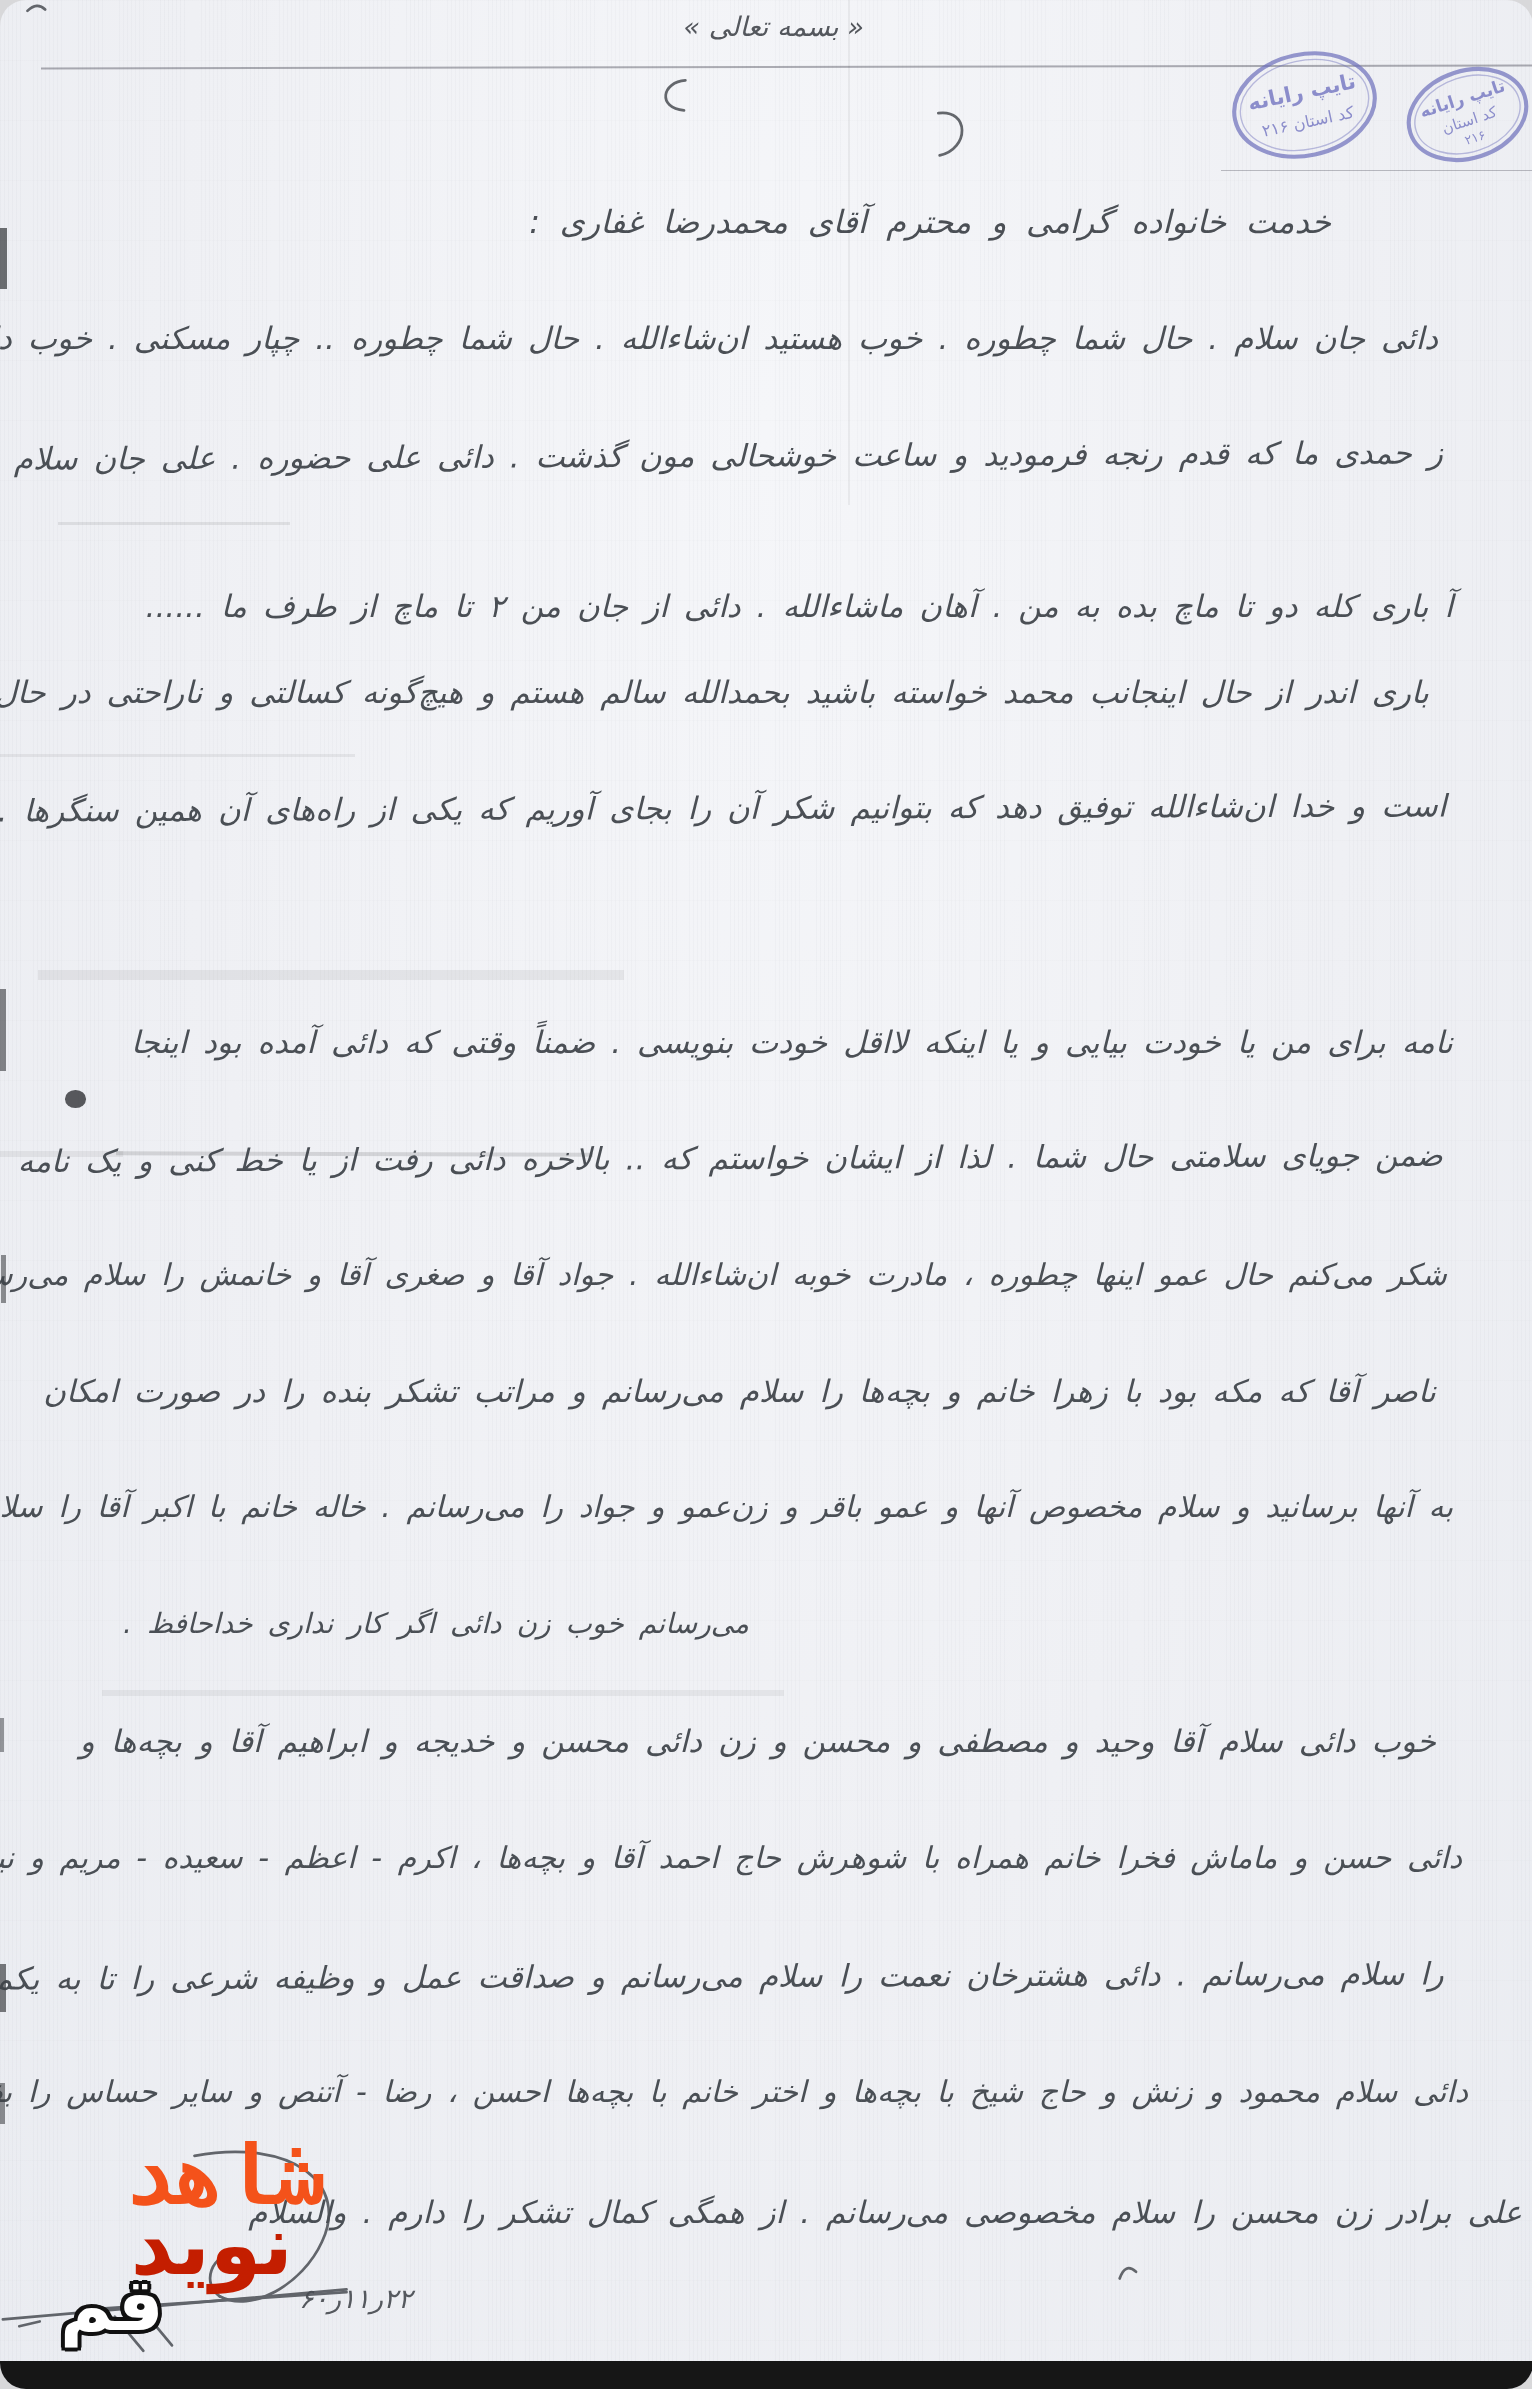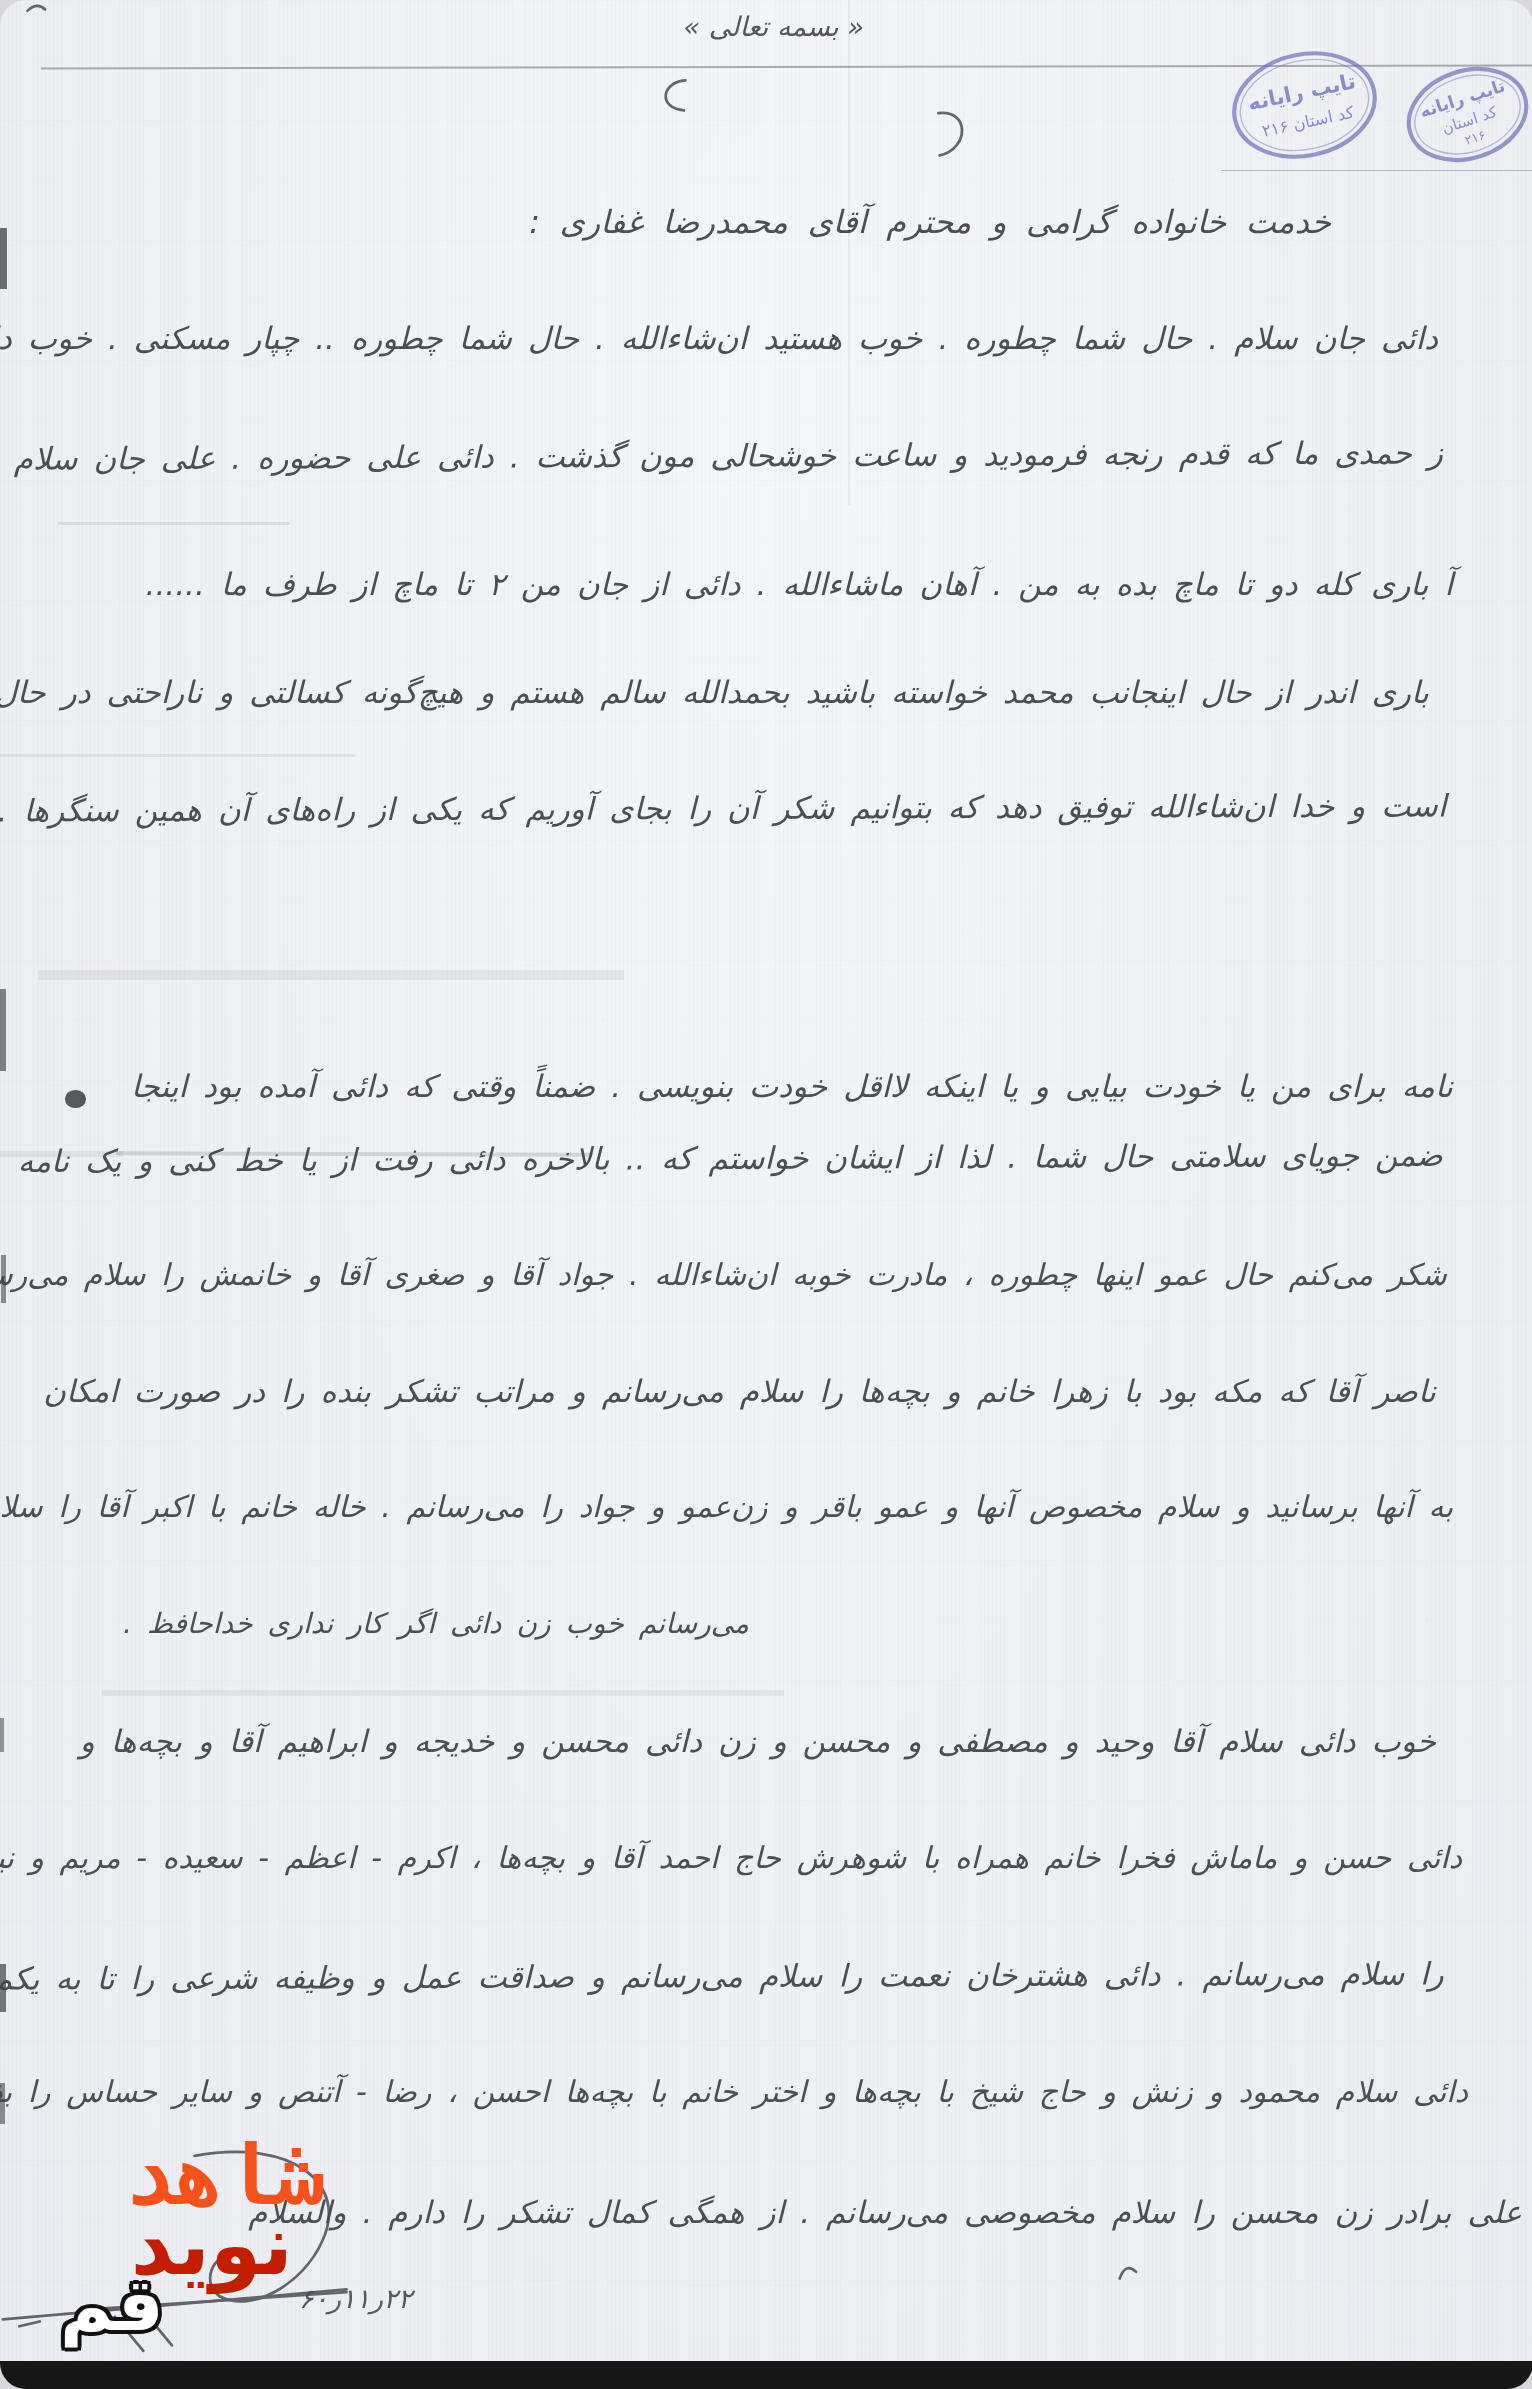--- a/index.html
+++ b/index.html
@@ -91,24 +91,24 @@
       <text x="96" y="68" font-size="25" font-weight="bold">تایپ رایانه</text>
       <text x="96" y="100" font-size="22">کد استان</text>
       <text x="96" y="126" font-size="19">۲۱۶</text>
     </g>
   </svg>
 
   <div class="hw heading" style="top:203px;right:202px;font-style:italic;">خدمت خانواده گرامی و محترم آقای محمدرضا غفاری :</div>
 
   <div class="hw" style="top:320px;right:95px;">دائی جان سلام . حال شما چطوره . خوب هستید ان‌شاءالله . حال شما چطوره .. چپار مسکنی . خوب دائی چطوری با</div>
   <div class="hw" style="top:438px;right:90px;transform:rotate(-.25deg);">ز حمدی ما که قدم رنجه فرمودید و ساعت خوشحالی مون گذشت . دائی علی حضوره . علی جان سلام . حالت خوبه -</div>
-  <div class="hw" style="top:566px;right:80px;font-size:31px;">آ باری کله دو تا ماچ بده به من . آهان ماشاءالله . دائی از جان من ۲ تا ماچ از طرف ما ......</div>
+  <div class="hw" style="top:588px;right:80px;font-size:31px;">آ باری کله دو تا ماچ بده به من . آهان ماشاءالله . دائی از جان من ۲ تا ماچ از طرف ما ......</div>
   <div class="hw" style="top:674px;right:104px;">باری اندر از حال اینجانب محمد خواسته باشید بحمدالله سالم هستم و هیچ‌گونه کسالتی و ناراحتی در حال</div>
   <div class="hw" style="top:790px;right:87px;transform:rotate(-.2deg);">است و خدا ان‌شاءالله توفیق دهد که بتوانیم شکر آن را بجای آوریم که یکی از راه‌های آن همین سنگرها ....</div>
-  <div class="hw" style="top:1024px;right:80px;margin-top:44px;">نامه برای من یا خودت بیایی و یا اینکه لااقل خودت بنویسی . ضمناً وقتی که دائی آمده بود اینجا</div>
+  <div class="hw" style="top:1024px;right:80px;">نامه برای من یا خودت بیایی و یا اینکه لااقل خودت بنویسی . ضمناً وقتی که دائی آمده بود اینجا</div>
   <div class="hw" style="top:1140px;right:90px;transform:rotate(-.25deg);">ضمن جویای سلامتی حال شما . لذا از ایشان خواستم که .. بالاخره دائی رفت از یا خط کنی و یک نامه .</div>
   <div class="hw" style="top:1257px;right:86px;font-size:30px;">شکر می‌کنم حال عمو اینها چطوره ، مادرت خوبه ان‌شاءالله . جواد آقا و صغری آقا و خانمش را سلام می‌رسانم</div>
   <div class="hw" style="top:1373px;right:97px;">ناصر آقا که مکه بود با زهرا خانم و بچه‌ها را سلام می‌رسانم و مراتب تشکر بنده را در صورت امکان</div>
   <div class="hw" style="top:1489px;right:80px;font-size:30px;">به آنها برسانید و سلام مخصوص آنها و عمو باقر و زن‌عمو و جواد را می‌رسانم . خاله خانم با اکبر آقا را سلام</div>
   <div class="hw line-short" style="top:1607px;right:784px;">می‌رسانم خوب زن دائی اگر کار نداری خداحافظ .</div>
   <div class="hw" style="top:1723px;right:97px;text-align:right;">خوب دائی سلام آقا وحید و مصطفی و محسن و زن دائی محسن و خدیجه و ابراهیم آقا و بچه‌ها و</div>
   <div class="hw" style="top:1840px;right:71px;font-size:30px;">دائی حسن و ماماش فخرا خانم همراه با شوهرش حاج احمد آقا و بچه‌ها ، اکرم - اعظم - سعیده - مریم و نیکان</div>
   <div class="hw" style="top:1958px;right:89px;transform:rotate(-.2deg);">را سلام می‌رسانم . دائی هشترخان نعمت را سلام می‌رسانم و صداقت عمل و وظیفه شرعی را تا به یکم</div>
   <div class="hw" style="top:2074px;right:65px;font-size:30px;">دائی سلام محمود و زنش و حاج شیخ با بچه‌ها و اختر خانم با بچه‌ها احسن ، رضا - آتنص و سایر حساس را بفرما</div>
   <div class="hw" style="top:2194px;right:11px;">علی برادر زن محسن را سلام مخصوصی می‌رسانم . از همگی کمال تشکر را دارم . والسلام</div>

